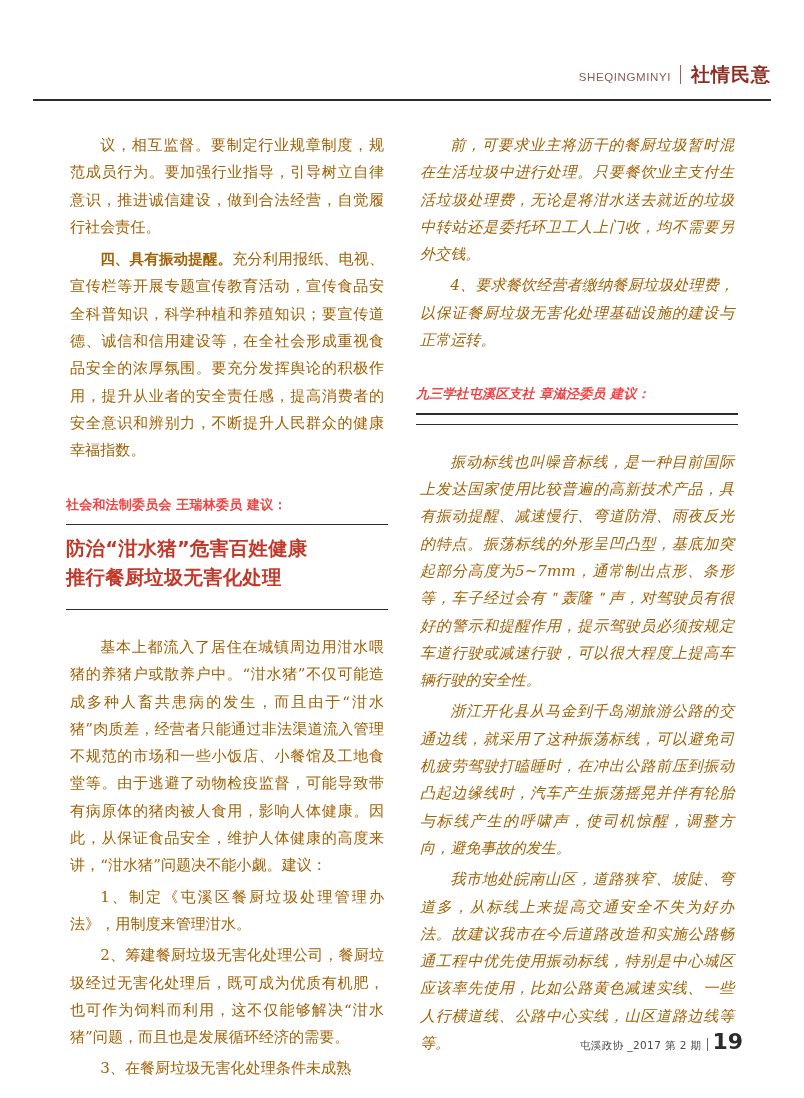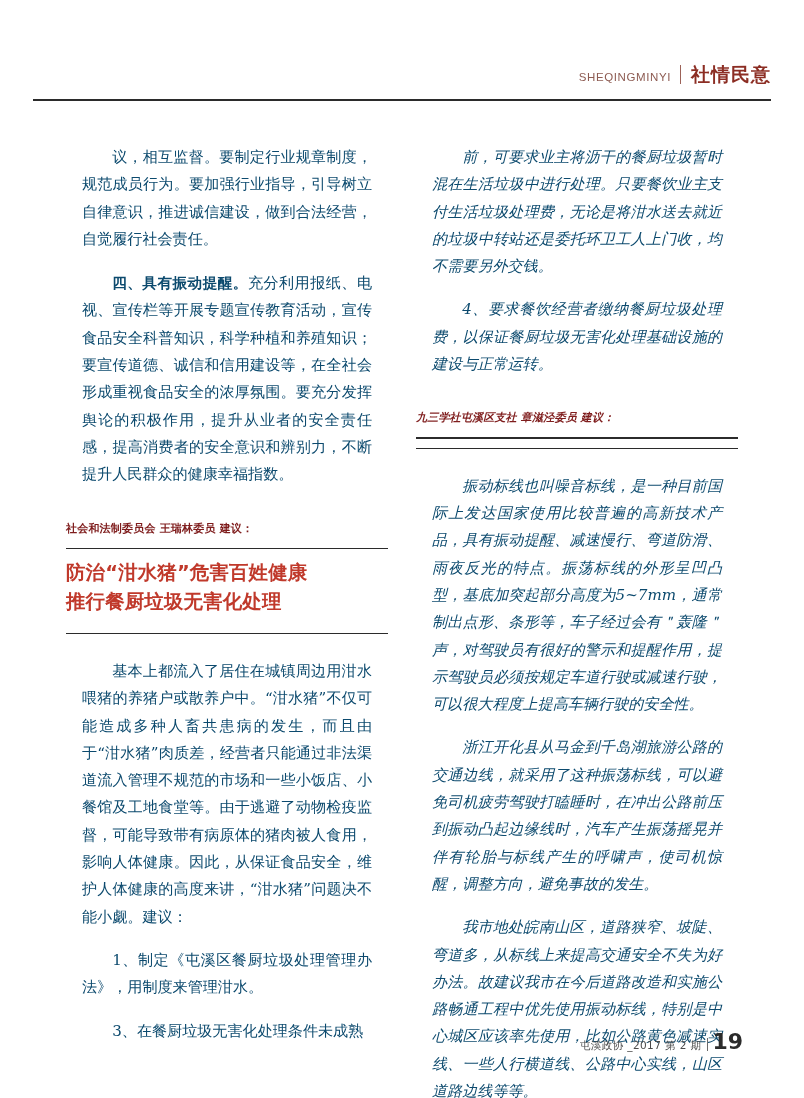--- a/index.html
+++ b/index.html
@@ -78,45 +78,45 @@
   }
   .col {
     position: absolute;
     top: 0;
     width: 322px;
   }
   .col-left  { left: 66px; }
   .col-right { left: 416px; font-style: italic; }
 
   p.body {
-    margin: 16px;
+    margin: 4px;
     font-family: "DejaVu Serif", "Liberation Serif", serif;
     font-size: 15.1px;
     line-height: 27.3px;
     text-align: justify;
     text-justify: inter-ideograph;
-    color: #0c4a6e;
+    color: #a16207;
     text-indent: 2em;
   }
 
   p.body b.lead {
     font-family: "DejaVu Sans", "Liberation Sans", sans-serif;
     font-weight: 700;
     font-size: 14.6px;
   }
 
   
   .sect {
     margin-top: 30px;
   }
   .sect-byline {
     font-family: "DejaVu Sans", "Liberation Sans", sans-serif;
     font-weight: 700;
-    font-size: 11px;
-    color: #7f1d1d;
+    font-size: 13px;
+    color: #ef4444;
     letter-spacing: 0.2px;
     line-height: 20px;
     white-space: nowrap;
   }
   .rule-thin {
     height: 1.2px;
     background: #2b2b2b;
     margin-top: 9px;
   }
   .sect-title {
@@ -188,20 +188,21 @@
         <div class="rule-thin"></div>
         <div class="sect-title">
           <span class="ln">防治“泔水猪”危害百姓健康</span>
           <span class="ln">推行餐厨垃圾无害化处理</span>
         </div>
         <div class="rule-thin"></div>
 
         <div class="sect-body">
           <p class="body">基本上都流入了居住在城镇周边用泔水喂猪的养猪户或散养户中。“泔水猪”不仅可能造成多种人畜共患病的发生，而且由于“泔水猪”肉质差，经营者只能通过非法渠道流入管理不规范的市场和一些小饭店、小餐馆及工地食堂等。由于逃避了动物检疫监督，可能导致带有病原体的猪肉被人食用，影响人体健康。因此，从保证食品安全，维护人体健康的高度来讲，“泔水猪”问题决不能小觑。建议：</p>
           <p class="body">1、制定《屯溪区餐厨垃圾处理管理办法》，用制度来管理泔水。</p>
+          <p class="body">2、筹建餐厨垃圾无害化处理公司，餐厨垃圾经过无害化处理后，既可成为优质有机肥，也可作为饲料而利用，这不仅能够解决“泔水猪”问题，而且也是发展循环经济的需要。</p>
           <p class="body">3、在餐厨垃圾无害化处理条件未成熟</p>
         </div>
       </div>
     </div>
 
     <div class="col col-right">
 
       <p class="body">前，可要求业主将沥干的餐厨垃圾暂时混在生活垃圾中进行处理。只要餐饮业主支付生活垃圾处理费，无论是将泔水送去就近的垃圾中转站还是委托环卫工人上门收，均不需要另外交钱。</p>
       <p class="body">4、要求餐饮经营者缴纳餐厨垃圾处理费，以保证餐厨垃圾无害化处理基础设施的建设与正常运转。</p>
 

